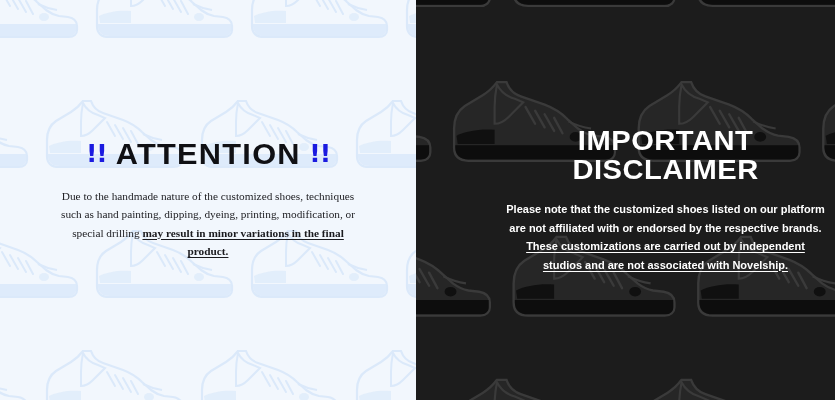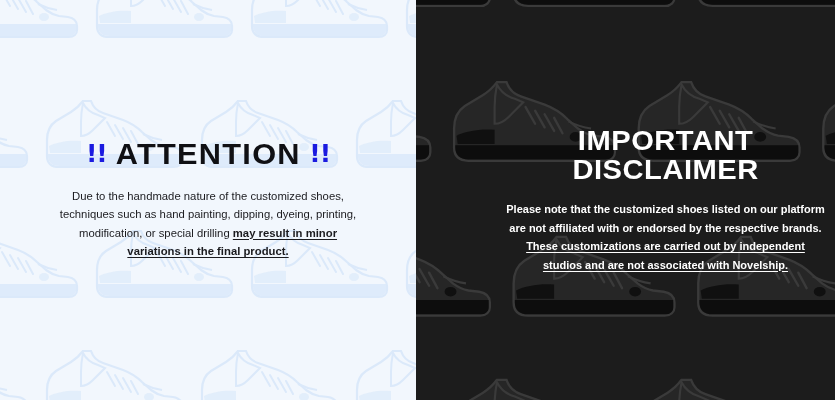--- a/index.html
+++ b/index.html
@@ -90,21 +90,21 @@
     font-family: "Liberation Sans", sans-serif;
     transform: scaleX(1.06);
     transform-origin: center;
   }
   .body-left {
     width: 300px;
     margin: 0;
     font-size: 11.3px;
     line-height: 18.5px;
     color: #1b1b1f;
-    font-family: Liberation Sans, sans-serif;
+    font-family: Liberation Serif, serif;
   }
   .body-left .em {
     font-weight: bold;
     text-decoration: underline;
     text-underline-offset: 2px;
   }
 
   
   .disc-heading {
     margin: 0 0 16px 0;

